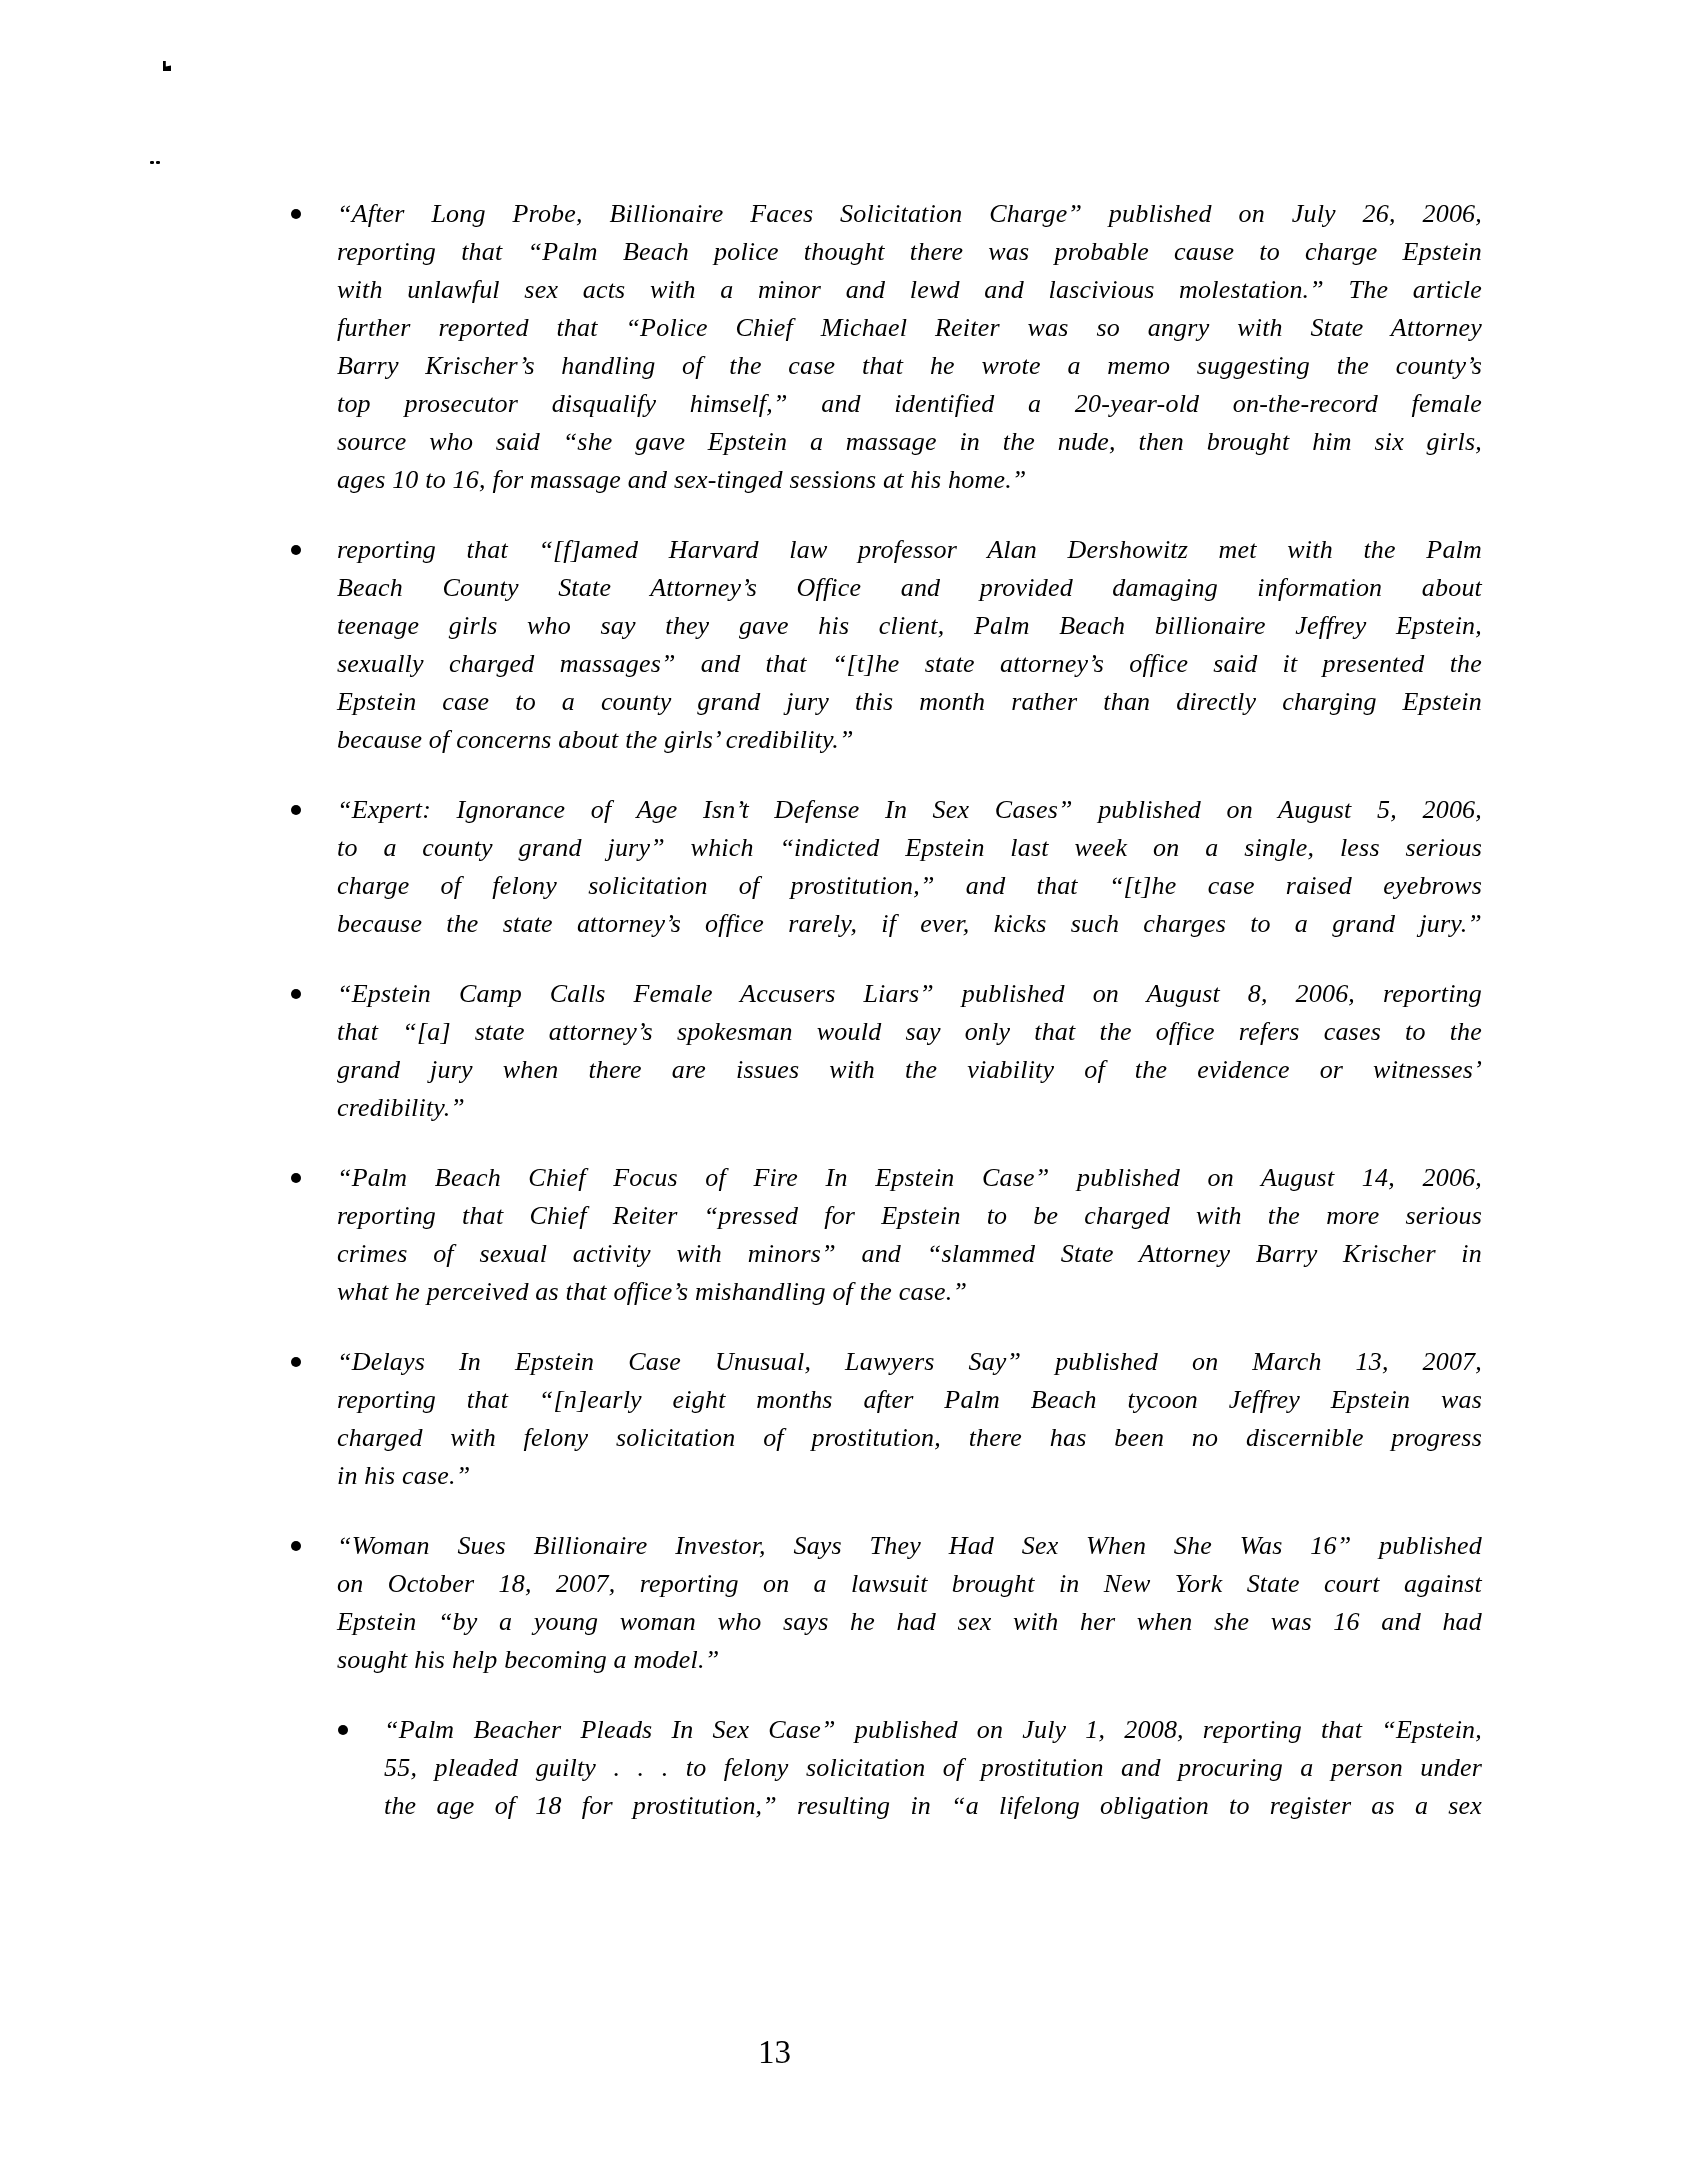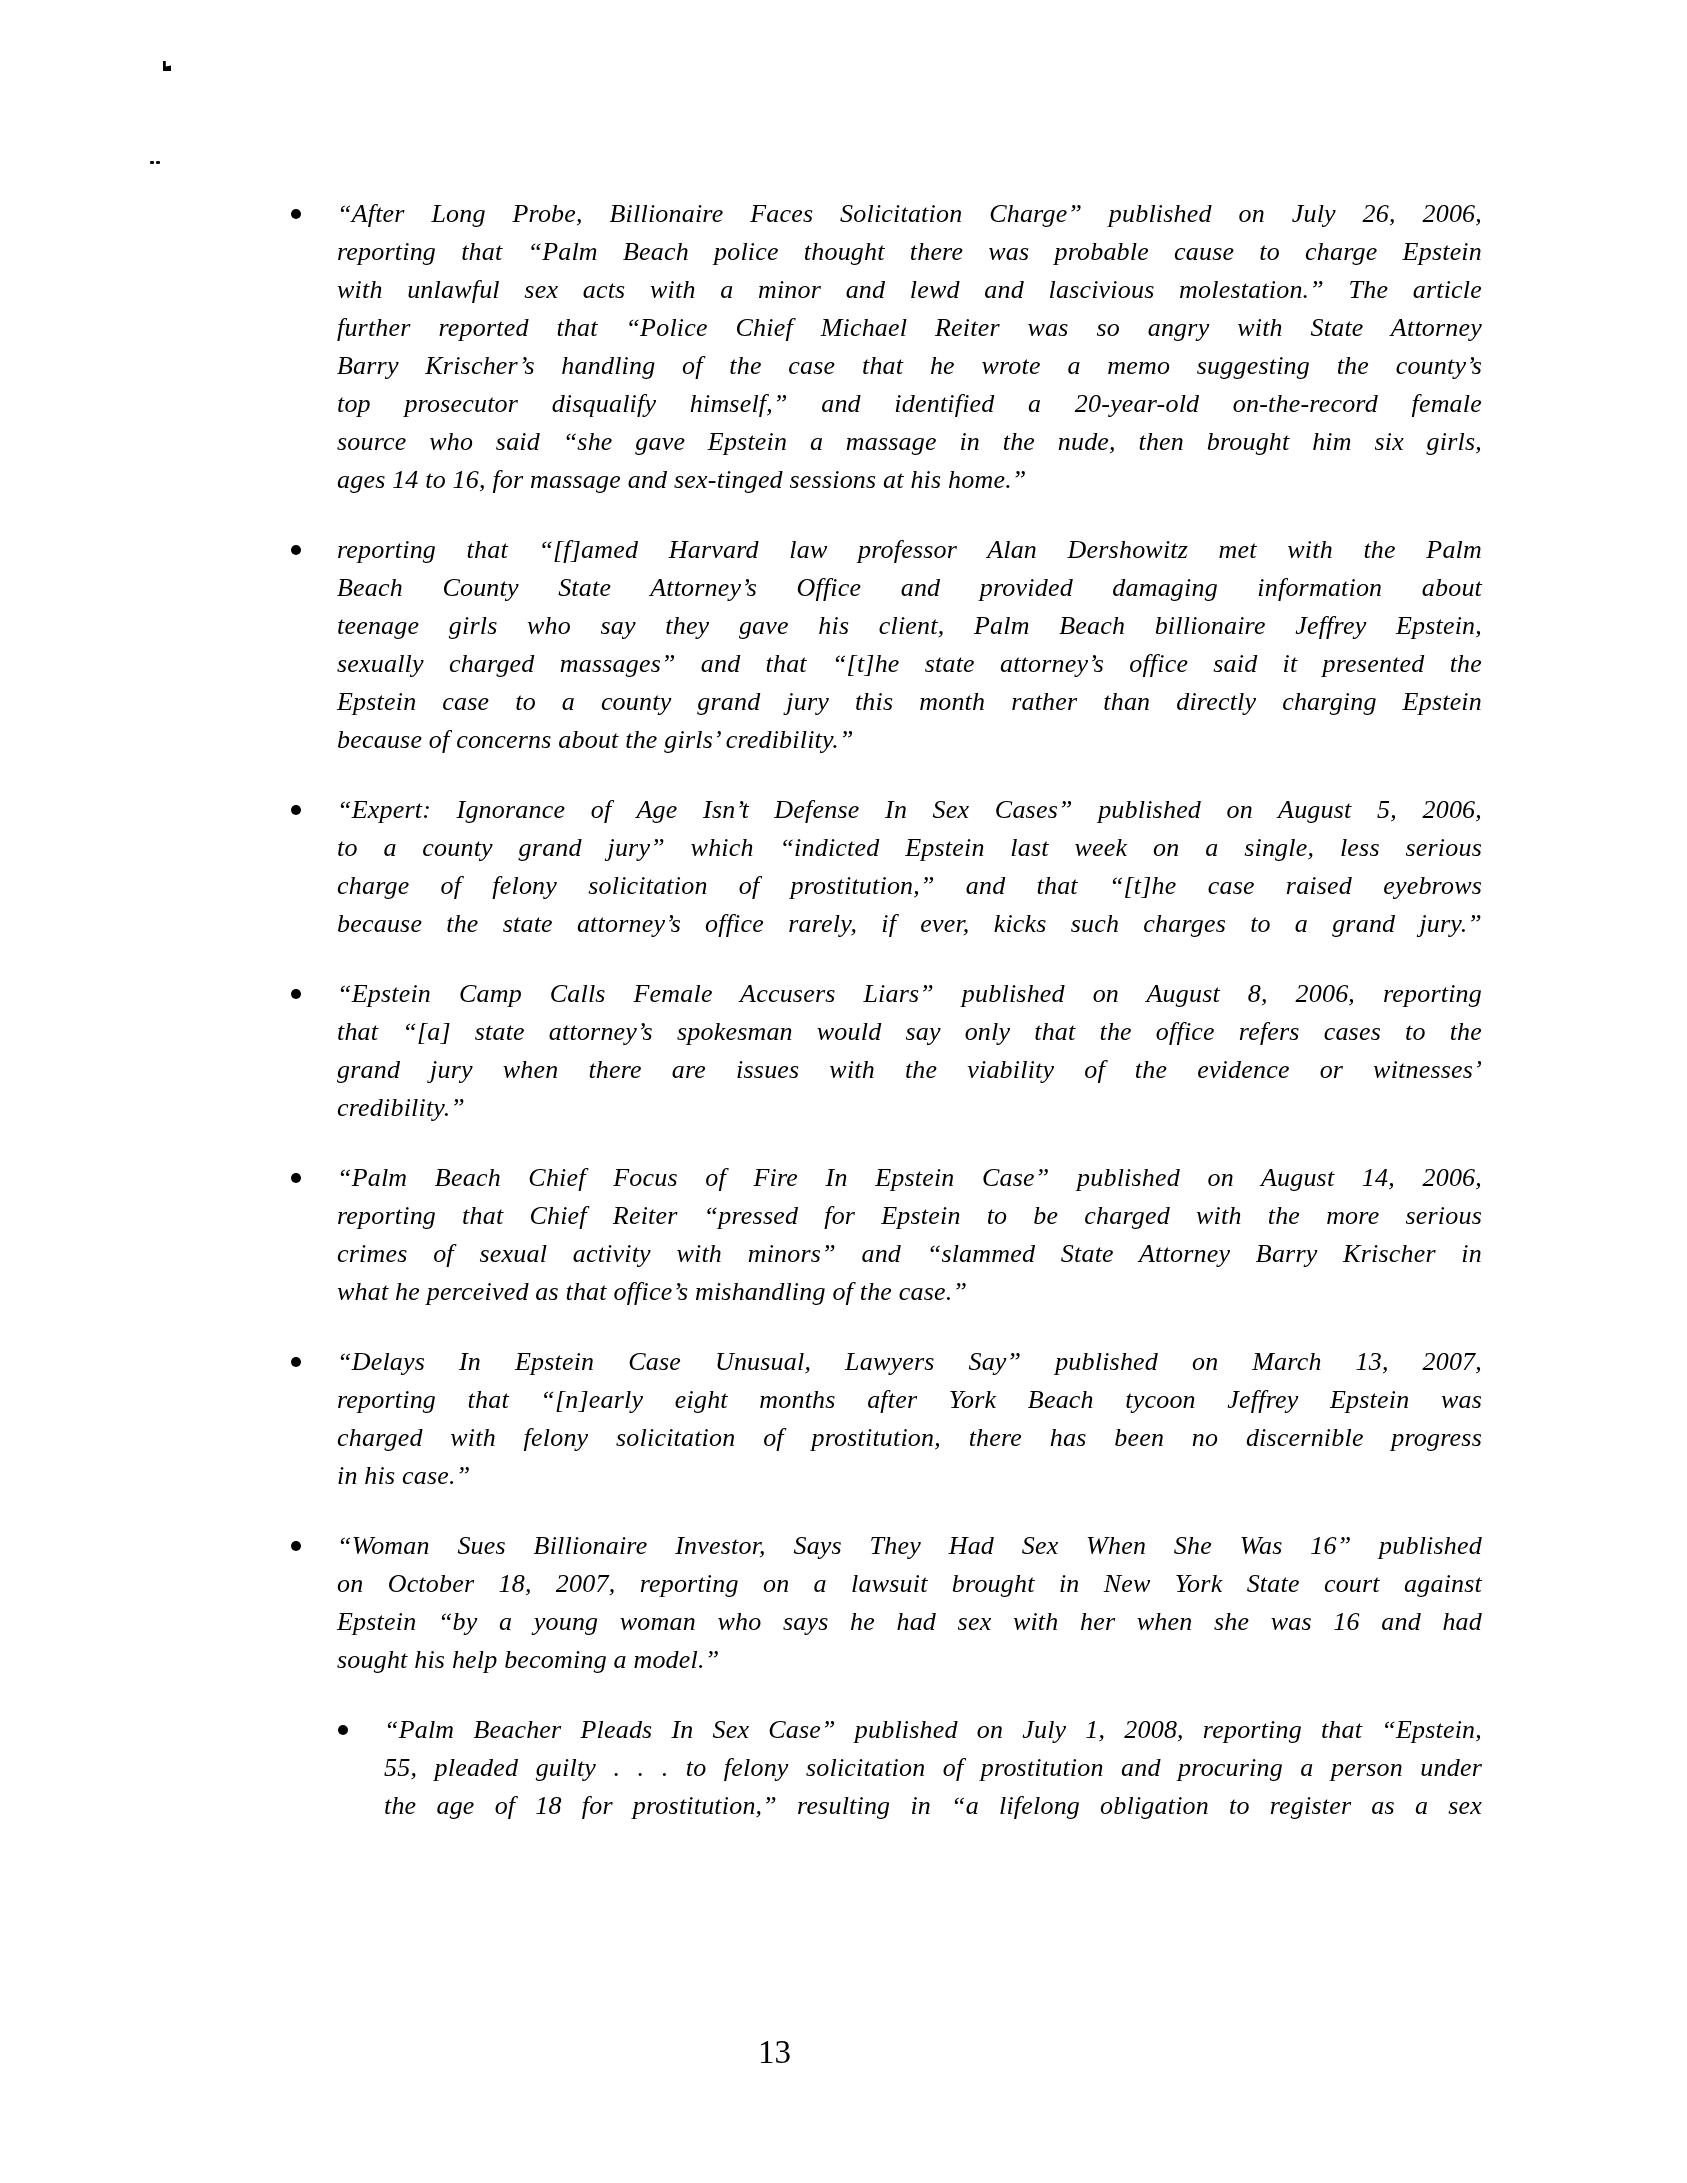--- a/index.html
+++ b/index.html
@@ -85,21 +85,21 @@
   <div class="content">
       <div class="bullet-item">
         <span class="bullet-marker"></span>
         <div class="line">“After Long Probe, Billionaire Faces Solicitation Charge” published on July 26, 2006,</div>
         <div class="line">reporting that “Palm Beach police thought there was probable cause to charge Epstein</div>
         <div class="line">with unlawful sex acts with a minor and lewd and lascivious molestation.”  The article</div>
         <div class="line">further reported that “Police Chief Michael Reiter was so angry with State Attorney</div>
         <div class="line">Barry Krischer’s handling of the case that he wrote a memo suggesting the county’s</div>
         <div class="line">top prosecutor disqualify himself,” and identified a 20-year-old on-the-record female</div>
         <div class="line">source who said “she gave Epstein a massage in the nude, then brought him six girls,</div>
-        <div class="line endline">ages 14 to 16, for massage and sex-tinged sessions at his home.”</div>
+        <div class="line endline">ages 10 to 16, for massage and sex-tinged sessions at his home.”</div>
       </div>
       <div class="bullet-item">
         <span class="bullet-marker"></span>
         <div class="line">reporting that “[f]amed Harvard law professor Alan Dershowitz met with the Palm</div>
         <div class="line">Beach County State Attorney’s Office and provided damaging information about</div>
         <div class="line">teenage girls who say they gave his client, Palm Beach billionaire Jeffrey Epstein,</div>
         <div class="line">sexually charged massages” and that “[t]he state attorney’s office said it presented the</div>
         <div class="line">Epstein case to a county grand jury this month rather than directly charging Epstein</div>
         <div class="line endline">because of concerns about the girls’ credibility.”</div>
       </div>
@@ -120,21 +120,21 @@
       <div class="bullet-item">
         <span class="bullet-marker"></span>
         <div class="line">“Palm Beach Chief Focus of Fire In Epstein Case” published on August 14, 2006,</div>
         <div class="line">reporting that Chief Reiter “pressed for Epstein to be charged with the more serious</div>
         <div class="line">crimes of sexual activity with minors” and “slammed State Attorney Barry Krischer in</div>
         <div class="line endline">what he perceived as that office’s mishandling of the case.”</div>
       </div>
       <div class="bullet-item">
         <span class="bullet-marker"></span>
         <div class="line">“Delays In Epstein Case Unusual, Lawyers Say” published on March 13, 2007,</div>
-        <div class="line">reporting that “[n]early eight months after York Beach tycoon Jeffrey Epstein was</div>
+        <div class="line">reporting that “[n]early eight months after Palm Beach tycoon Jeffrey Epstein was</div>
         <div class="line">charged with felony solicitation of prostitution, there has been no discernible progress</div>
         <div class="line endline">in his case.”</div>
       </div>
       <div class="bullet-item">
         <span class="bullet-marker"></span>
         <div class="line">“Woman Sues Billionaire Investor, Says They Had Sex When She Was 16” published</div>
         <div class="line">on October 18, 2007, reporting on a lawsuit brought in New York State court against</div>
         <div class="line">Epstein “by a young woman who says he had sex with her when she was 16 and had</div>
         <div class="line endline">sought his help becoming a model.”</div>
       </div>

